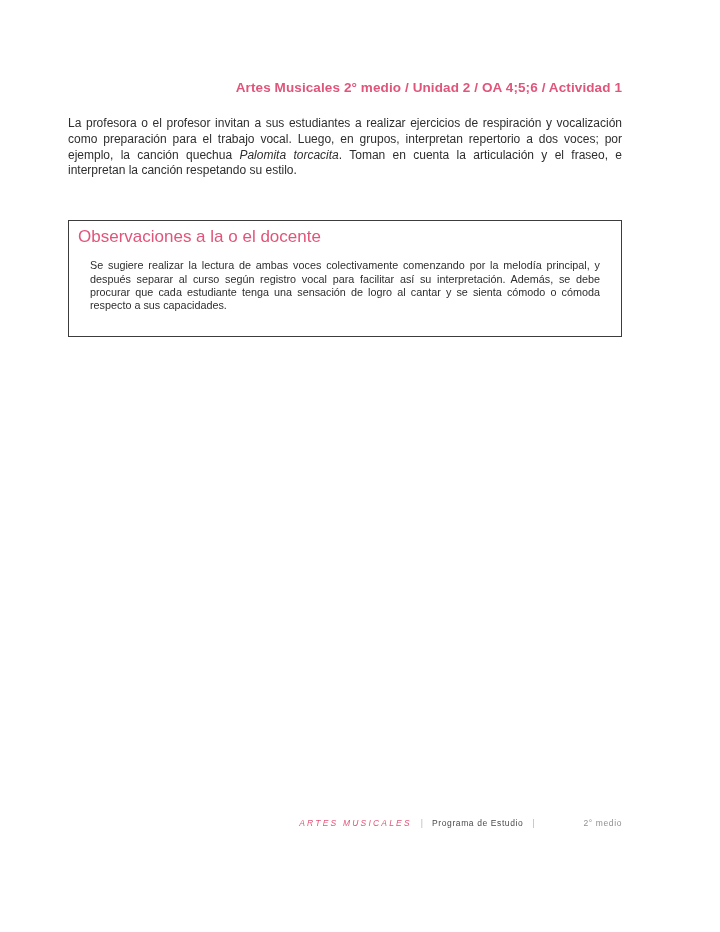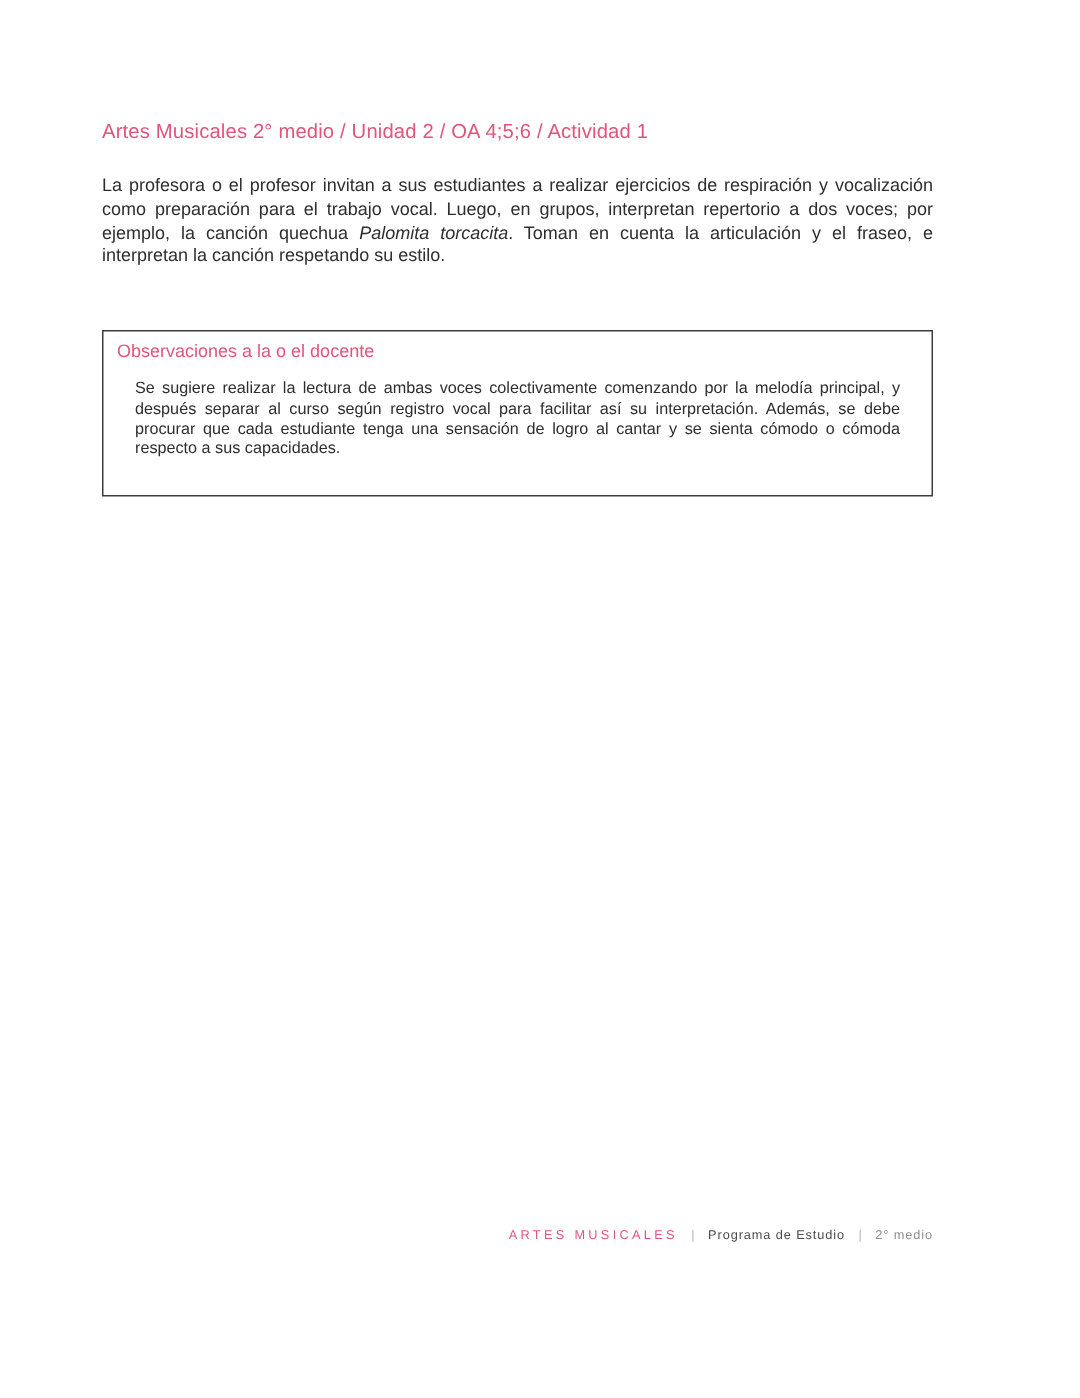--- a/index.html
+++ b/index.html
@@ -10,49 +10,49 @@
     --footer-light:#8f8f8f;
   }
   html,body{margin:0;padding:0;background:#fff;}
   .page{
     width:720px;height:932px;background:#ffffff;position:relative;
     font-family:"Liberation Sans", sans-serif;color:var(--text);
     overflow:hidden;
   }
   .content{position:absolute;left:68px;right:98px;top:0;}
   .title{
-    margin-top:80px;text-align:left;color:var(--accent-pink);
-    font-size:13.5px;font-weight:400;letter-spacing:.1px;
+    margin-top:80px;text-align:right;color:var(--accent-pink);
+    font-size:13.5px;font-weight:700;letter-spacing:.1px;
   }
   .intro{
     margin-top:21px;font-size:12px;line-height:15.8px;
     text-align:justify;color:var(--text);
   }
   .intro .song{font-style:italic;}
   .obs-box{
     margin-top:41px;border:1.5px solid var(--box-border);
     padding:6px 9px 11px 9px;
   }
   .obs-heading{
-    color:var(--accent-pink);font-size:12px;margin:0 0 5px 0;font-weight:400;
+    color:var(--accent-pink);font-size:17px;margin:0 0 5px 0;font-weight:400;
   }
   .obs-body{
     font-size:10.8px;line-height:13.4px;text-align:justify;color:var(--text);margin:12px;
   }
   .footer{
     position:absolute;right:98px;top:818px;
     display:flex;align-items:baseline;gap:9px;
     font-size:8.5px;white-space:nowrap;
   }
   .footer .brand{
-    color:var(--accent-pink);letter-spacing:2.2px;font-weight:400;
+    color:var(--accent-pink);letter-spacing:2.2px;font-weight:400;font-style:italic;
   }
   .footer .sep{color:#b5b5b5;}
   .footer .doc{color:var(--footer-gray);letter-spacing:.6px;}
-  .footer .grade{color:var(--footer-light);letter-spacing:.6px;}
+  .footer .grade{color:var(--footer-light);letter-spacing:.6px;margin-left:40px;}
 </style>
 </head>
 <body>
 
 <div class="page">
 
   <div class="content">
 
     <div class="title">Artes Musicales 2° medio / Unidad 2 / OA 4;5;6 / Actividad 1</div>
 

